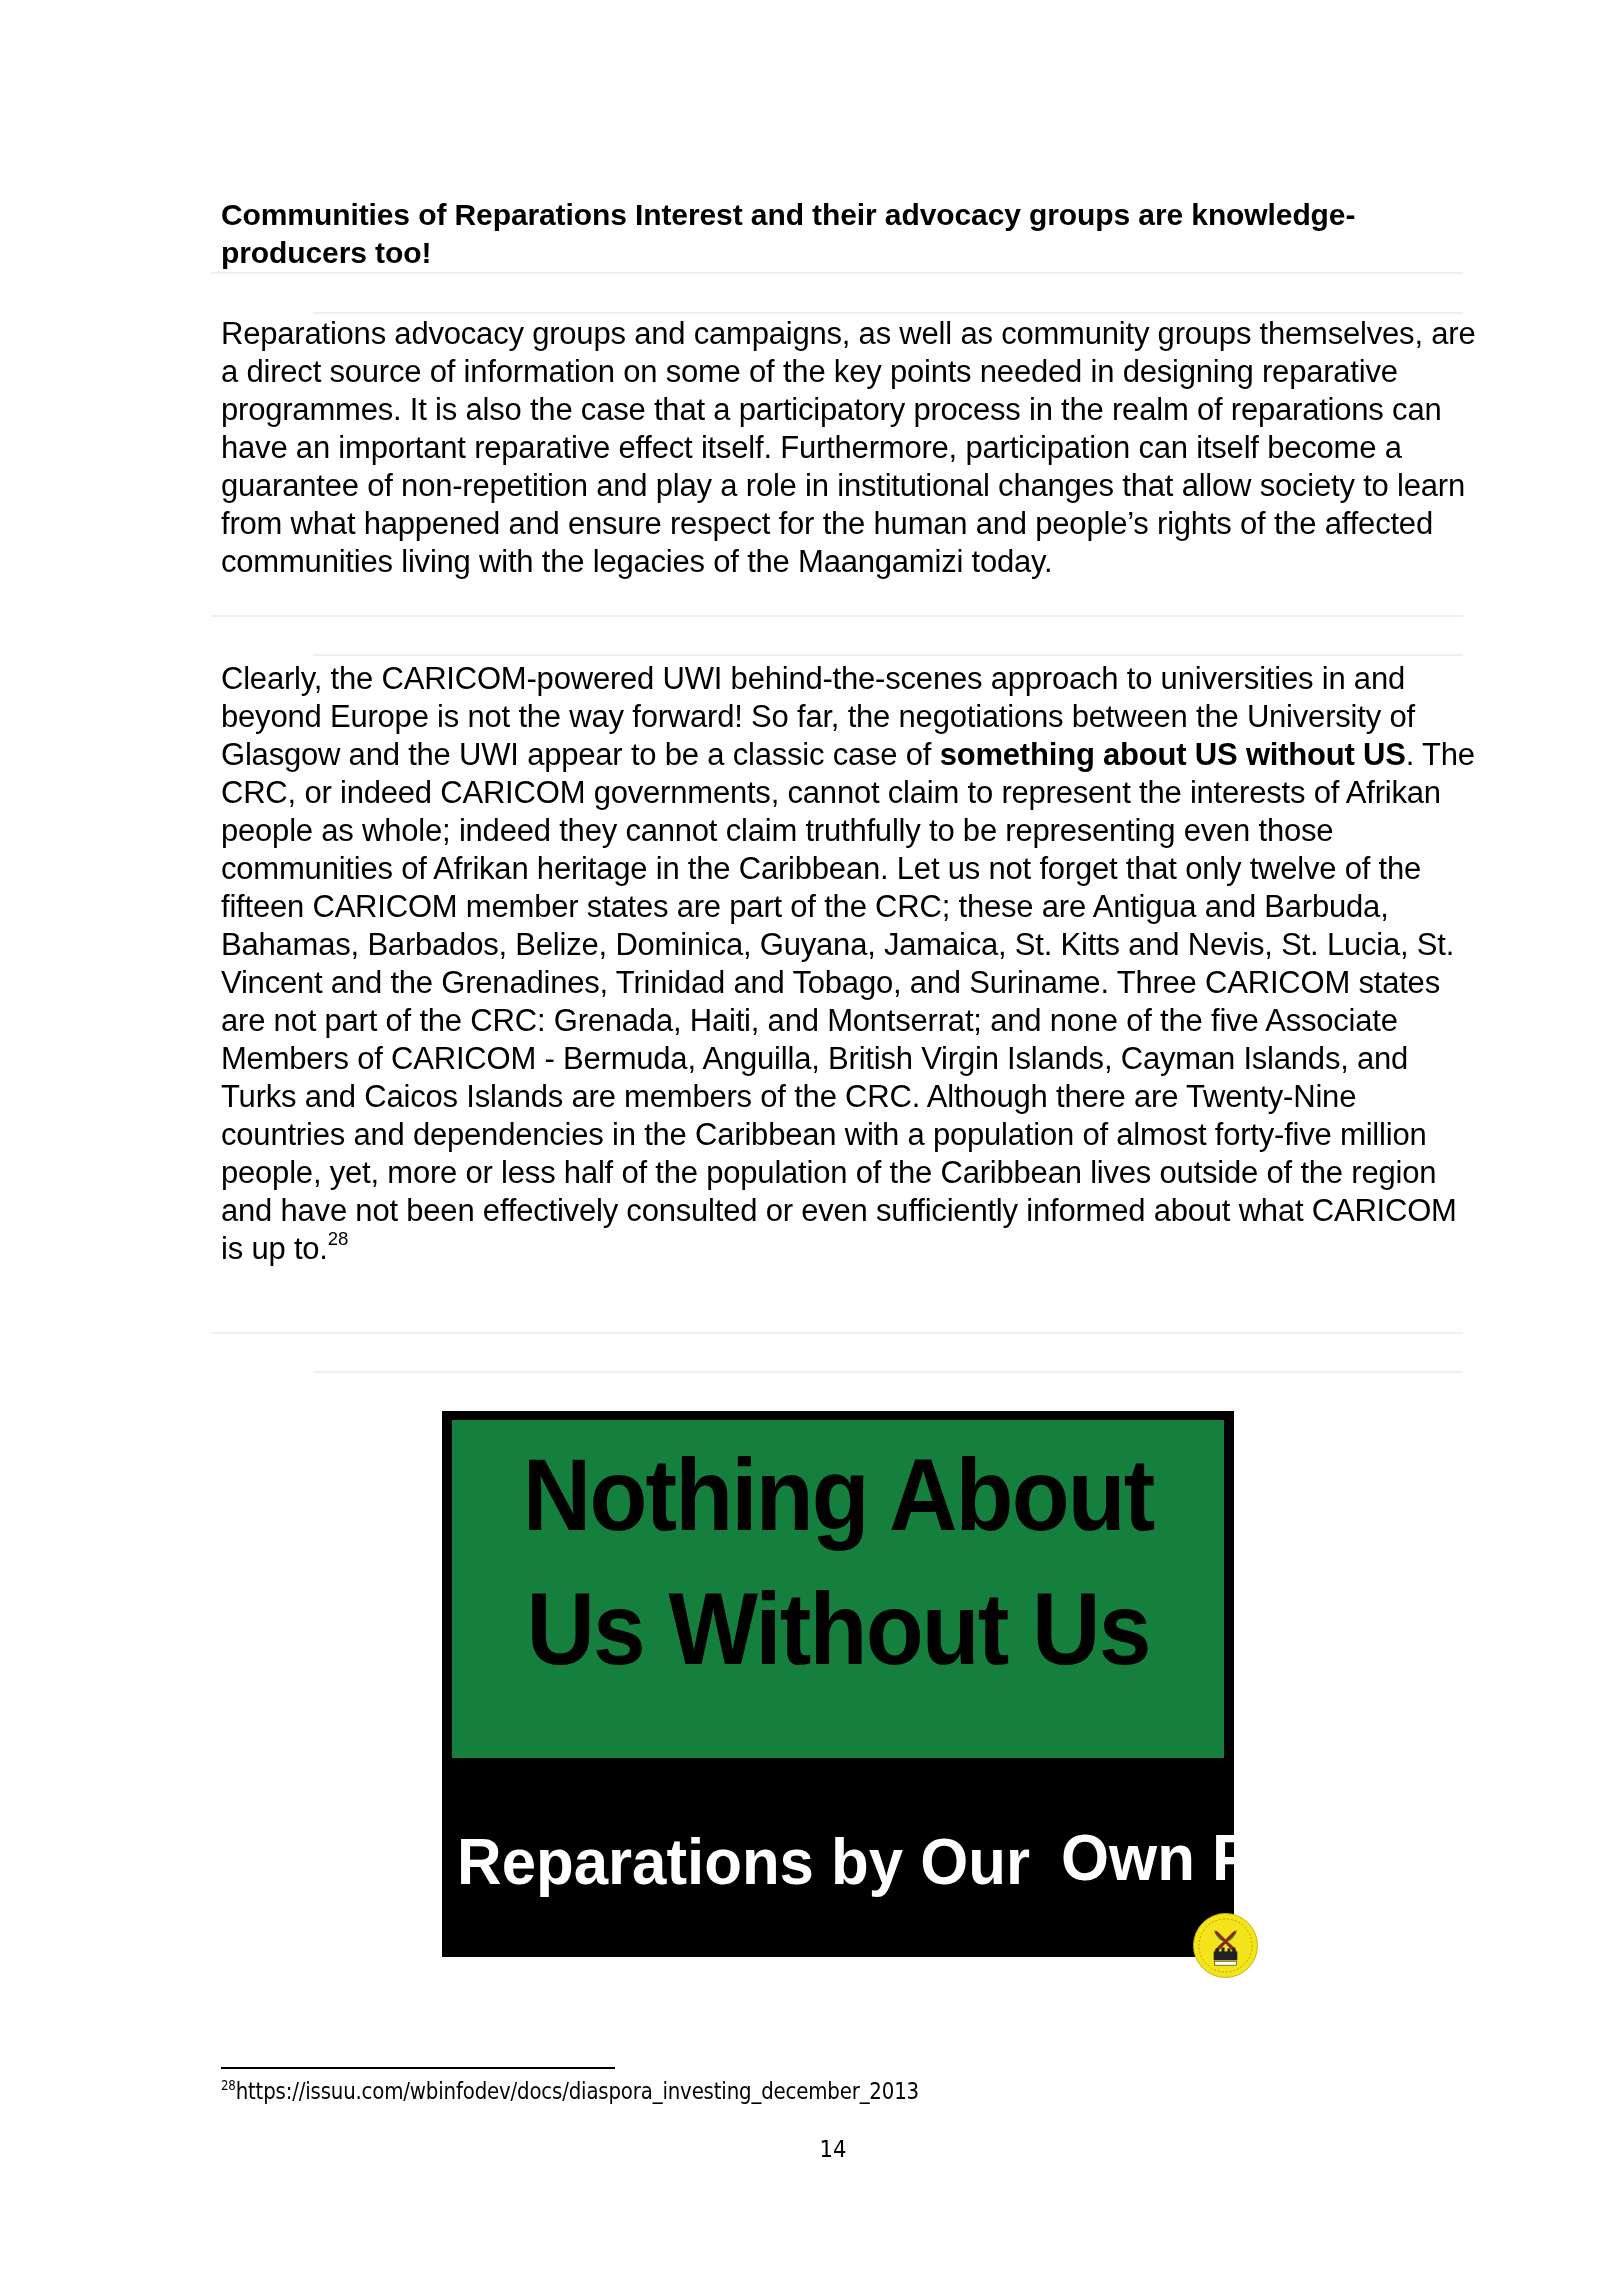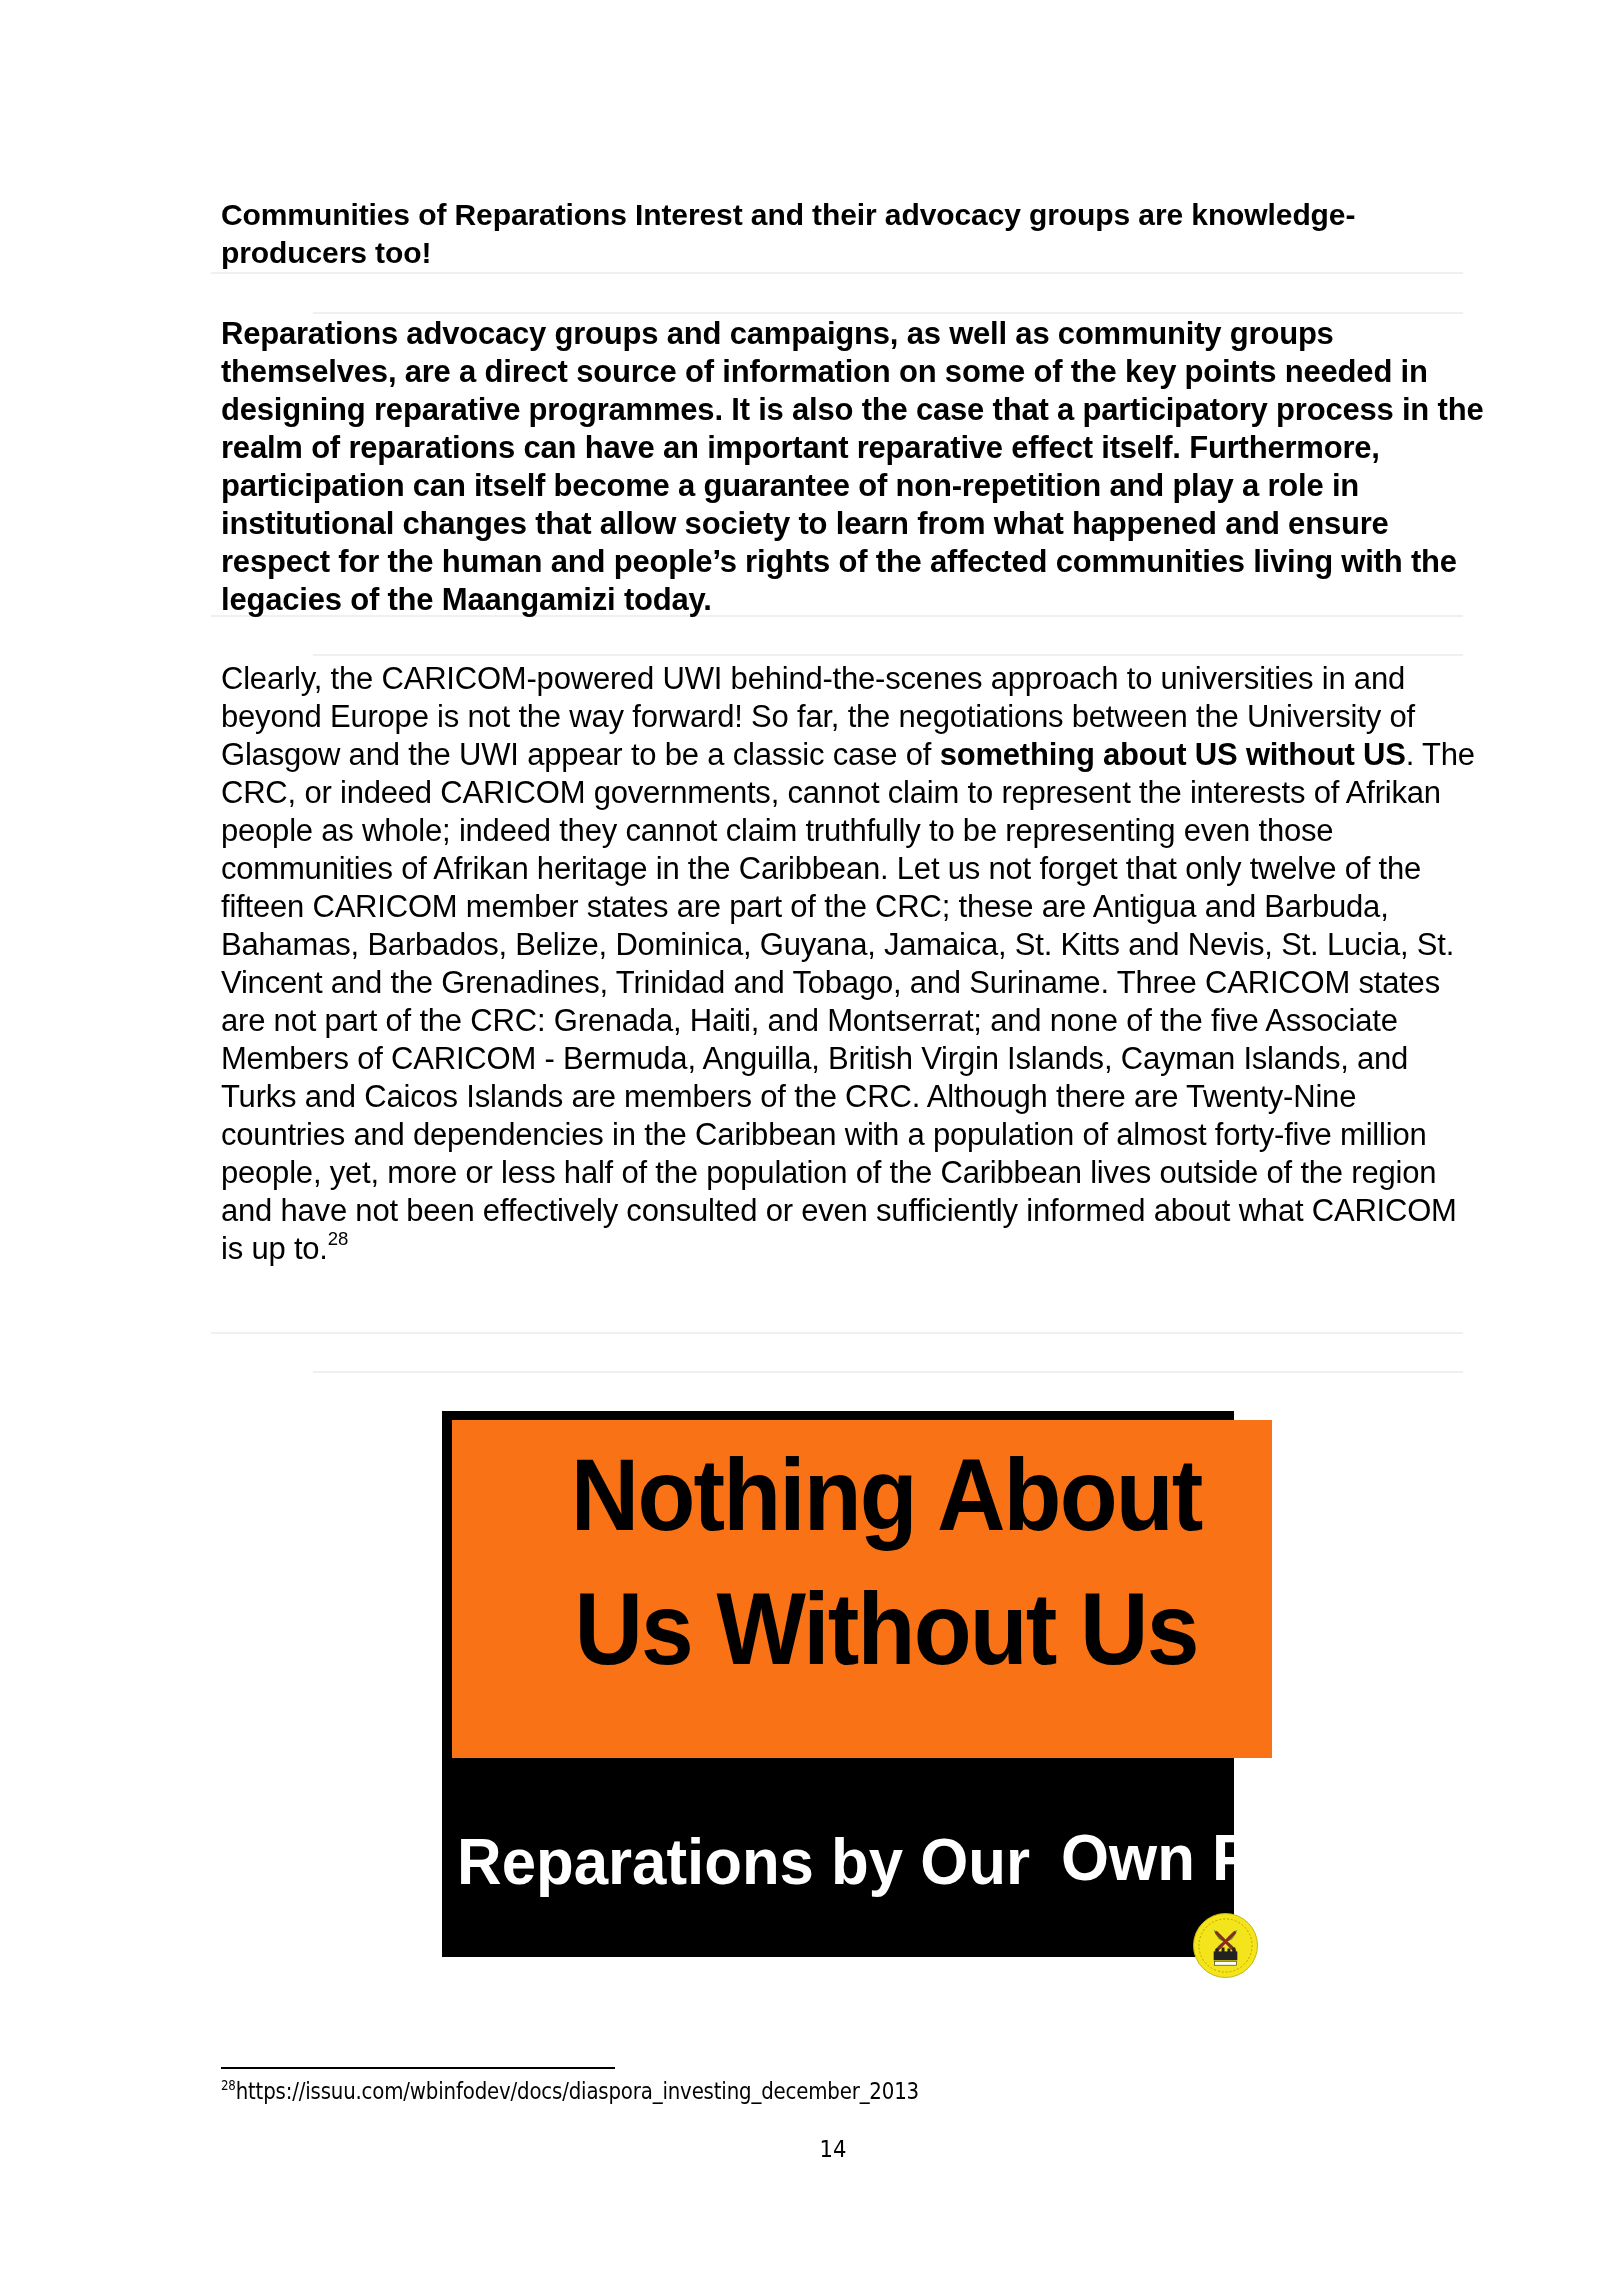--- a/index.html
+++ b/index.html
@@ -6,27 +6,27 @@
   body { width: 1621px; height: 2293px; position: relative; overflow: hidden;
          font-family: "Liberation Sans", sans-serif; color: #000; }
   .page { position: absolute; left: 10px; top: 0; width: 1621px; height: 1642px; margin-left: 12px; }
   .hrule { position: absolute; height: 2px; background: #f0f0f2; }
   .heading { position: absolute; left: 199px; top: 196px; width: 1255px;
              font-weight: bold; font-size: 30px; line-height: 38px; letter-spacing: -0.1px; }
   .para { position: absolute; left: 199px; width: 1264px; font-size: 31px;
           line-height: 38px; letter-spacing: -0.2px; }
   .para b { font-weight: bold; }
   .para sup { font-size: 18.6px; vertical-align: 13.7px; line-height: 0; }
-  #p1 { top: 315px; font-weight: bold; }
+  #p1 { top: 315px; }
   #p2 { top: 660px; }
   .poster { position: absolute; left: 420px; top: 1411px; width: 792px; height: 546px;
             background: #000; box-sizing: border-box; }
   .poster-top { position: absolute; left: 9.8px; top: 8.8px; width: 772px; height: 338px;
-                background: #f97316; display: flex; flex-direction: column; align-items: center;
-                justify-content: flex-start; padding-left: 48px; }
+                background: #15803d; display: flex; flex-direction: column; align-items: center;
+                justify-content: flex-start; }
   .poster-top .line { font-weight: bold; font-size: 102px; line-height: 134px;
                       letter-spacing: -2px; white-space: nowrap; transform: scaleX(0.93); }
   .poster-top .l1 { margin-top: 7.8px; }
   .poster-bottom { position: absolute; left: 0; top: 347px; width: 792px; height: 199px;
                    display: flex; flex-direction: row; align-items: center; color: #fff; }
   .poster-bottom .line { font-weight: bold; font-size: 65px; line-height: 88px;
                          white-space: nowrap; transform: scaleX(0.95); }
   .poster-bottom .l1 { margin-top: 9.8px; }
   .badge { position: absolute; left: 1171px; top: 1913px; width: 63px; height: 63px; border-radius: 50%;
            background: #f4e41c; border: 1px solid #c9b800; overflow: hidden; }

